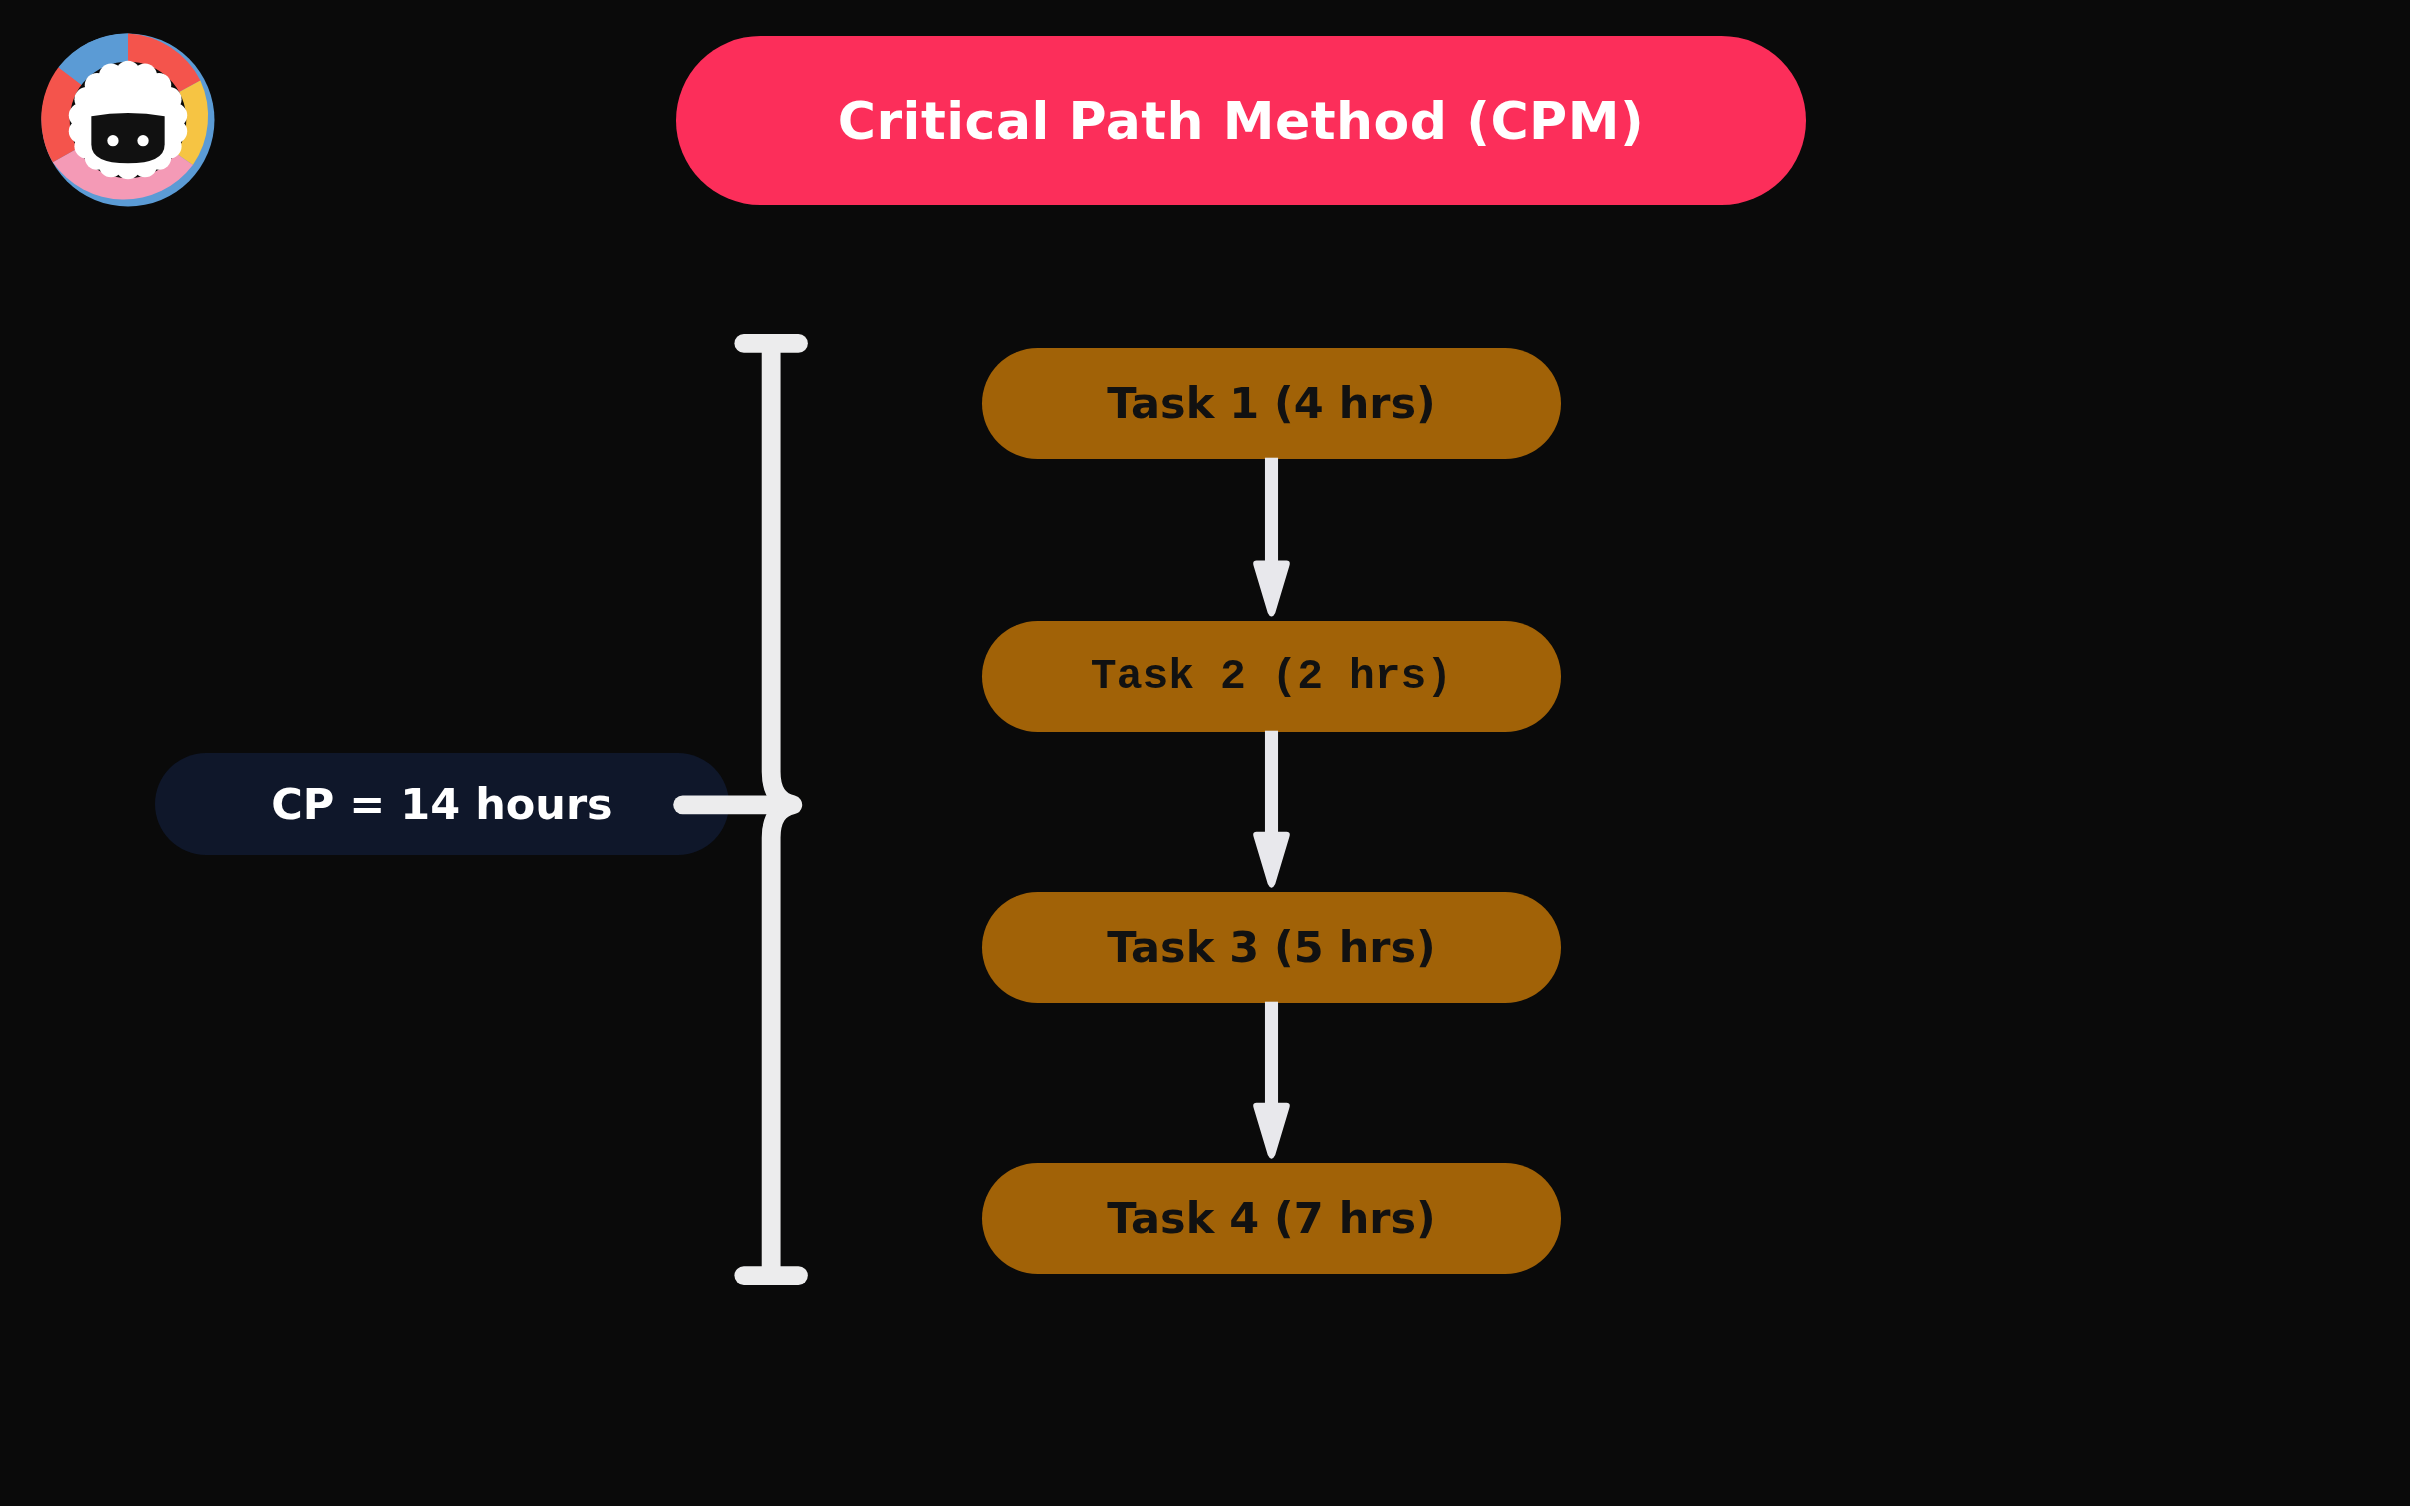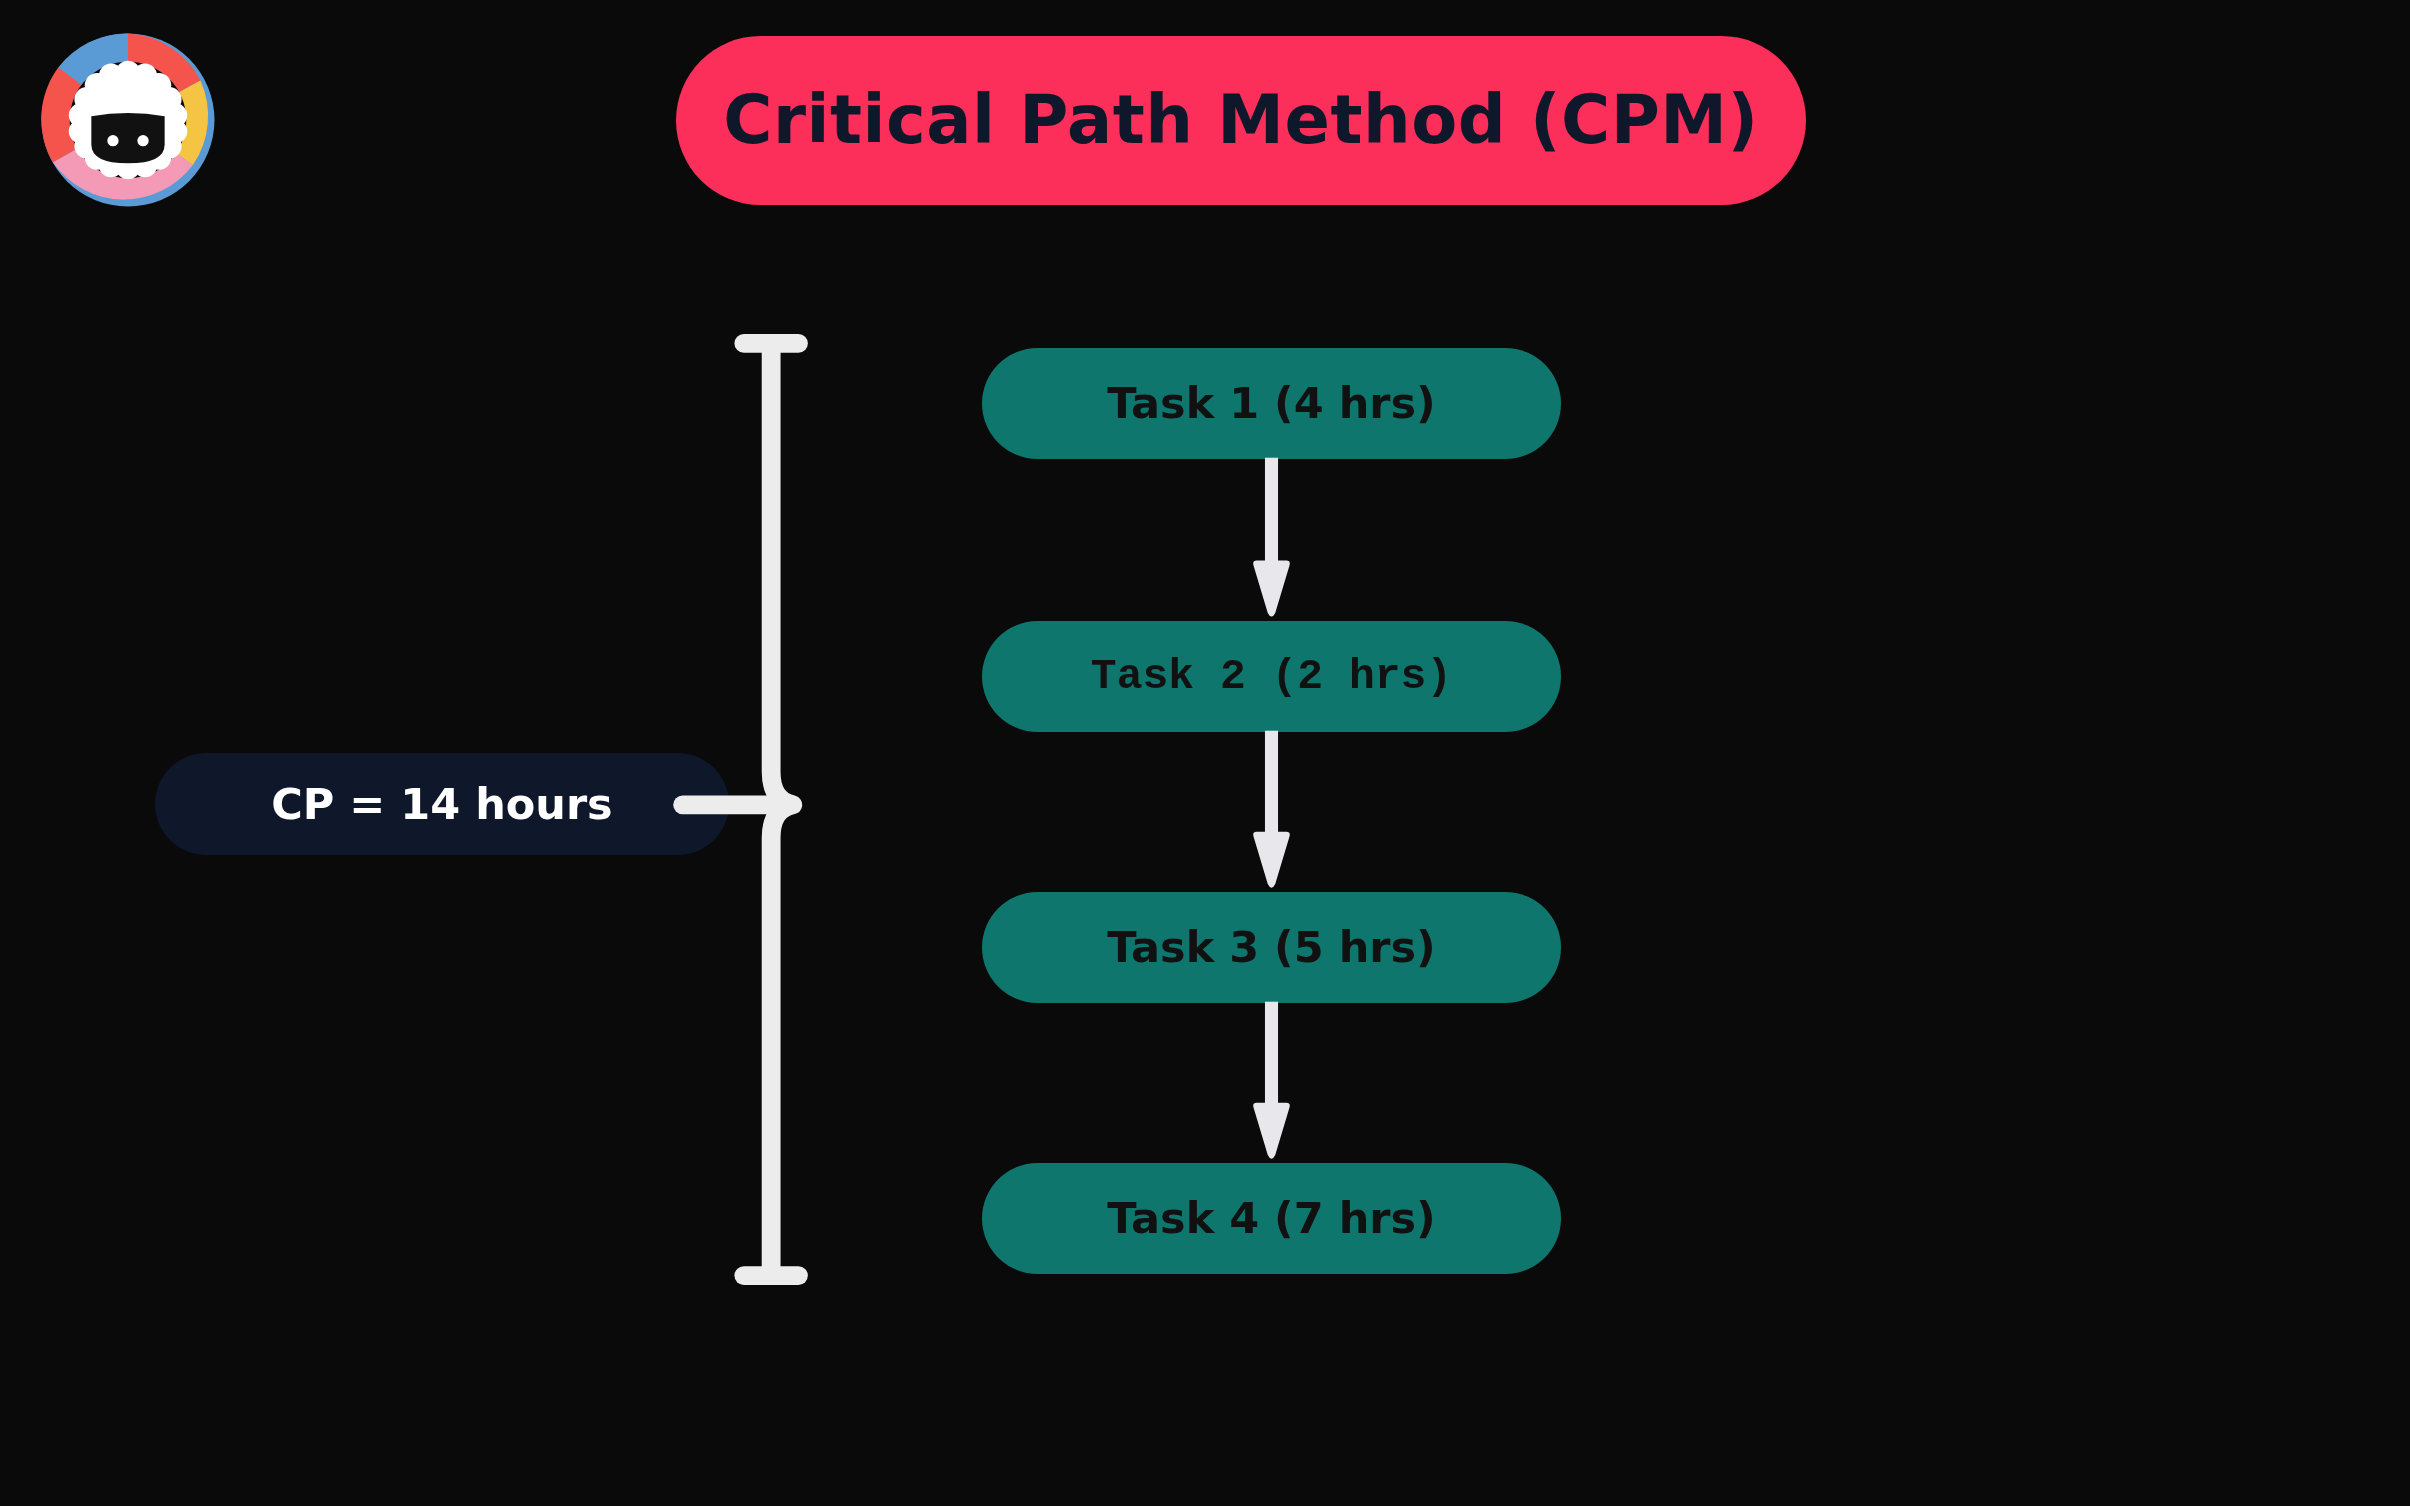--- a/index.html
+++ b/index.html
@@ -33,22 +33,22 @@
     width: 1130px;
     height: 169px;
     background: #fc2e5a;
     border-radius: 87px;
     display: flex;
     align-items: center;
     justify-content: center;
     box-sizing: border-box;
   }
   .title-text {
-    color: #0f172a;
-    font-size: 67px;
+    color: #ffffff;
+    font-size: 52px;
     font-weight: 700;
     letter-spacing: 0.5px;
     font-family: "DejaVu Sans", sans-serif;
     white-space: nowrap;
     line-height: 1;
   }
 
   
   .cp-pill {
     position: absolute;
@@ -86,21 +86,21 @@
     left: 982px;
     top: 348px;
     width: 579px;
     height: 942px;
   }
   .task-box {
     position: absolute;
     left: 0;
     width: 579px;
     height: 111px;
-    background: #0f766e;
+    background: #a16207;
     border-radius: 56px;
     display: flex;
     align-items: center;
     justify-content: center;
   }
   .task-label {
     color: #111111;
     font-size: 43px;
     font-weight: 700;
     white-space: nowrap;

